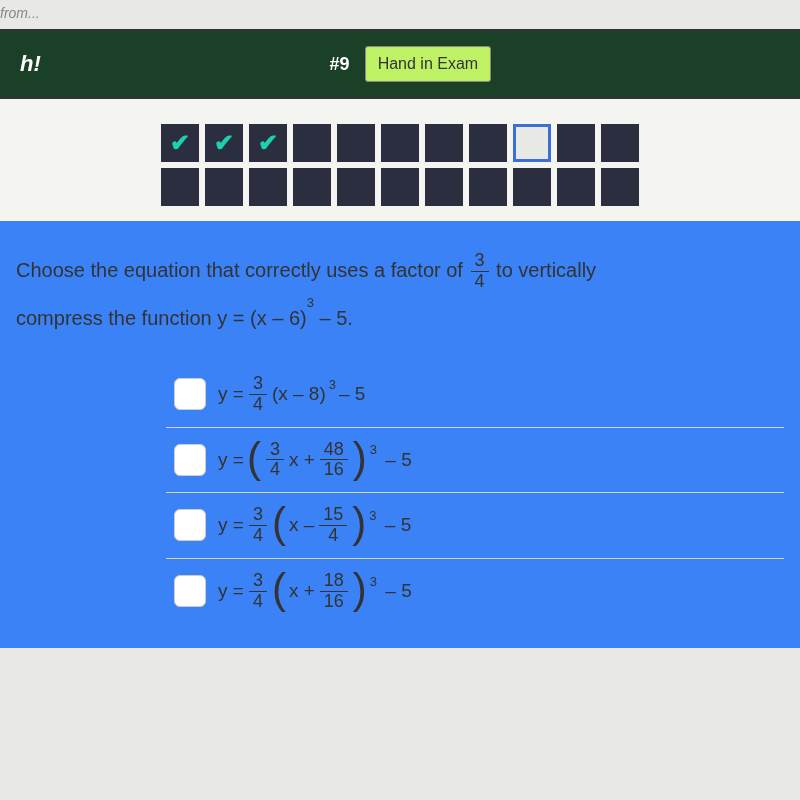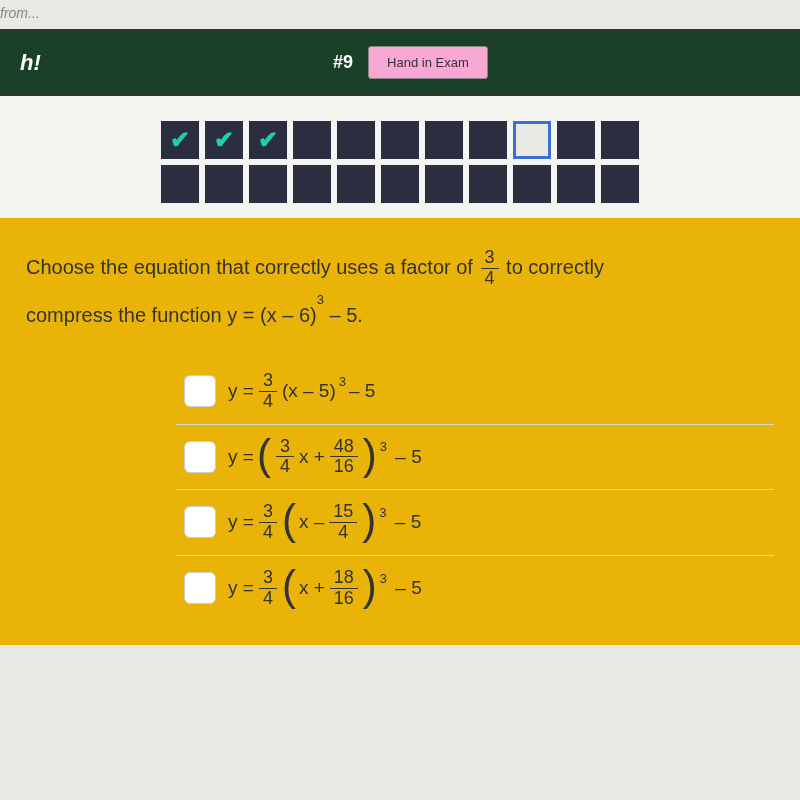--- a/index.html
+++ b/index.html
@@ -36,25 +36,25 @@
       justify-content: center;
       align-items: center;
       gap: 15px;
     }
     .question-number {
       color: white;
       font-weight: bold;
       font-size: 18px;
     }
     .hand-in-btn {
-      background: #f9a8d4;
+      background: #bef264;
       color: #333;
       border: 1px solid #888;
-      padding: 8px 18px;
-      font-size: 13px;
+      padding: 8px 12px;
+      font-size: 16px;
       border-radius: 3px;
       cursor: pointer;
     }
     .progress-grid {
       display: flex;
       flex-direction: column;
       gap: 6px;
       padding: 25px 0 15px 0;
       align-items: center;
       background: #f4f4f0;
@@ -76,22 +76,22 @@
       content: "✔";
       color: #1dd1b0;
       font-size: 24px;
       font-weight: bold;
     }
     .progress-box.current {
       background: #e8e8e4;
       border: 3px solid #3b6fd6;
     }
     .question-area {
-      padding: 25px 26px;
-      background: #eab308;
+      padding: 25px 16px;
+      background: #3b82f6;
     }
     .question-text {
       font-size: 20px;
       color: #333;
       line-height: 2.4;
       margin-bottom: 20px;
     }
     .fraction {
       display: inline-flex;
       flex-direction: column;
@@ -167,34 +167,34 @@
     </div>
 </div>
 
 <div class="question-area">
   <div class="question-text">
     <span>Choose the equation that correctly uses a factor of</span>
     <span class="fraction">
       <span class="num">3</span>
       <span class="den">4</span>
     </span>
-    <span>to correctly</span><br>
+    <span>to vertically</span><br>
     <span>compress the function y = (x – 6)</span><span class="sup">3</span><span> – 5.</span>
   </div>
 
   <div class="choices" id="choices">
       <div class="choice">
     <div class="choice-box"></div>
     <div class="eq">
           <span>y =</span>
           <span class="fraction">
             <span class="num">3</span>
             <span class="den">4</span>
           </span>
-          <span>(x – 5)</span>
+          <span>(x – 8)</span>
           <span class="sup">3</span>
           <span>– 5</span>
         </div>
   </div>
       <div class="choice">
     <div class="choice-box"></div>
     <div class="eq">
           <span>y =</span>
           <span class="big-paren">(</span>
           <span class="fraction">

